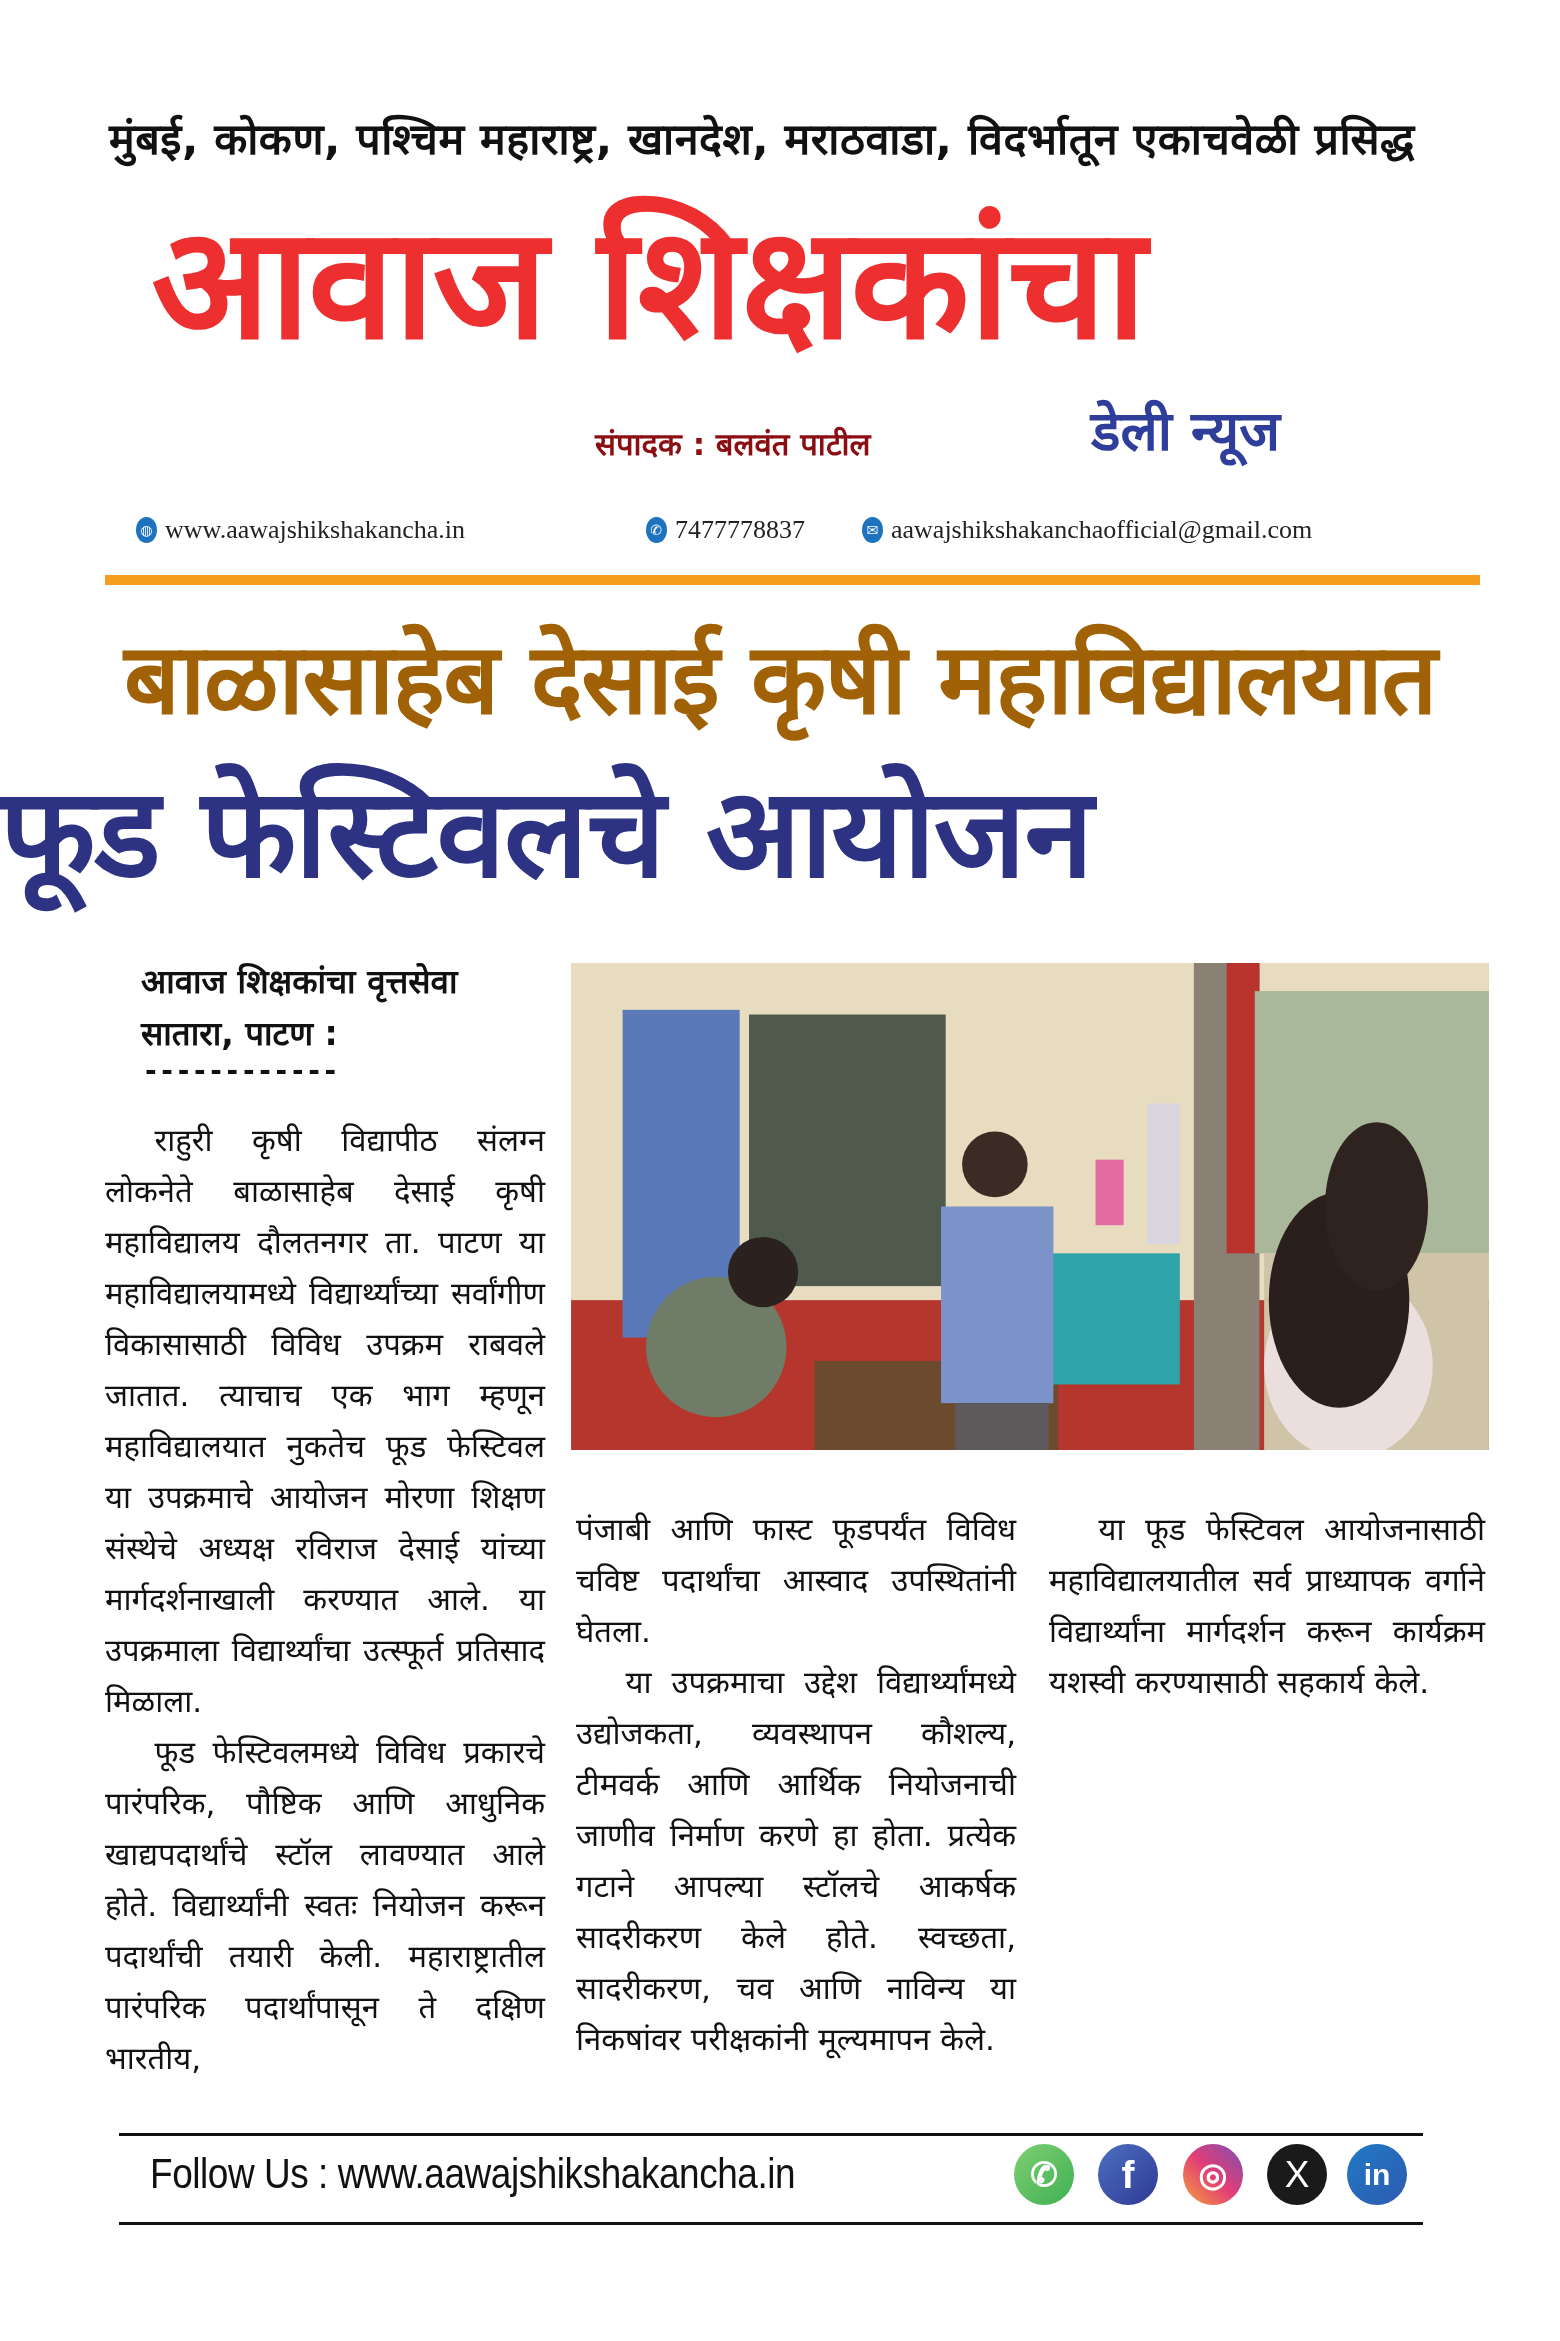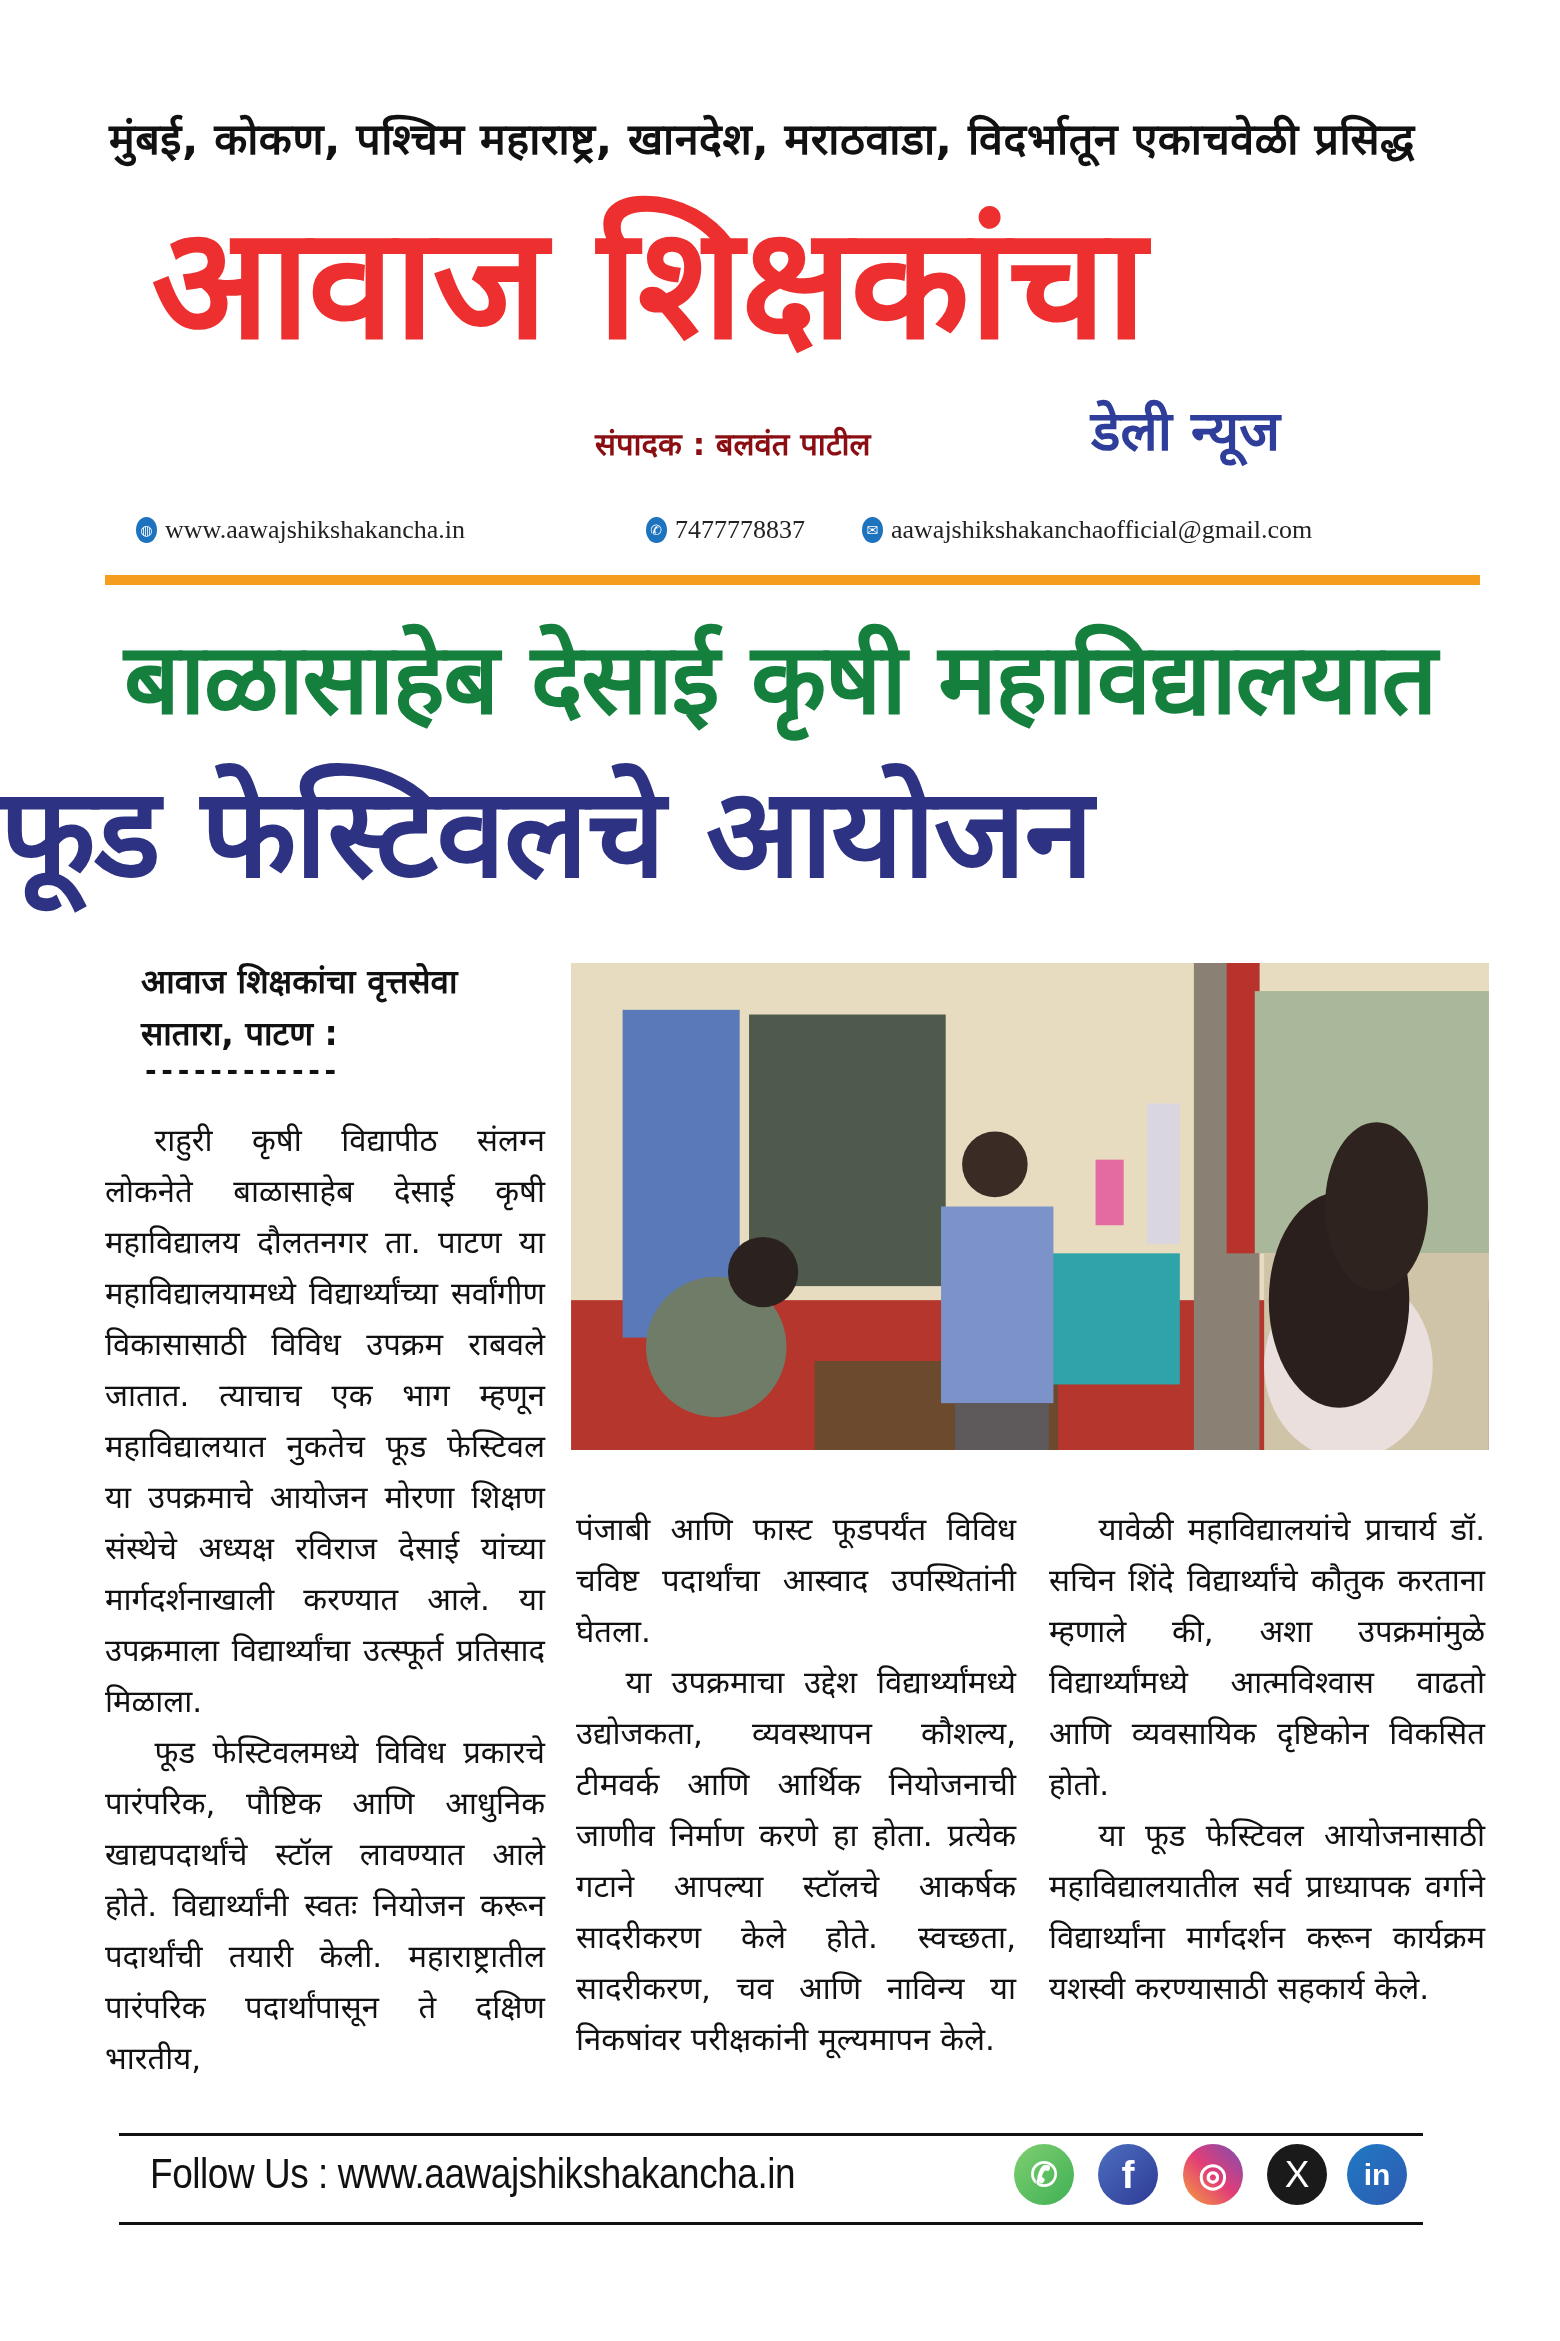--- a/index.html
+++ b/index.html
@@ -8,21 +8,21 @@
   #tagline { left:0; top:108px; width:1524px; text-align:center; font-size:43px; font-weight:bold; color:#111; letter-spacing:0.5px; }
   #masthead { left:0; top:206px; width:1296px; text-align:center; font-size:155px; font-weight:bold; color:#ee2f2f; line-height:1; letter-spacing:-1.9px; }
   #editor { left:595px; top:422px; font-size:31px; font-weight:bold; color:#8b0e12; }
   #daily { left:1091px; top:391px; font-size:55px; font-weight:bold; color:#2f3e9a; }
   .contact { top:515px; font-family:"Liberation Serif", serif; font-size:26px; color:#222; display:flex; align-items:center; gap:8.4px; }
   .cicon { width:20.6px; height:26px; border-radius:50%; background:#1e73be; color:#fff; font-size:14px; display:flex; align-items:center; justify-content:center; font-family:"DejaVu Sans", sans-serif; }
   #c-web { left:136px; }
   #c-phone { left:646px; }
   #c-mail { left:862px; }
   #orange-rule { left:105px; top:575px; width:1375px; height:10.3px; background:#f59d1f; }
-  #head1 { left:0; top:628px; width:1560px; text-align:center; font-size:98px; font-weight:bold; color:#15803d; line-height:1.05; letter-spacing:-1.4px; }
+  #head1 { left:0; top:628px; width:1560px; text-align:center; font-size:98px; font-weight:bold; color:#a16207; line-height:1.05; letter-spacing:-1.4px; }
   #head2 { left:0; top:768px; width:1560px; text-align:left; font-size:124px; font-weight:bold; color:#2d3283; line-height:1.05; letter-spacing:-1.4px; }
   .col { font-size:31px; line-height:51px; text-align:justify; color:#111; }
   .col p { margin:0; text-indent:0; }
   .col p.ind { text-indent:1.6em; }
   #col1 { left:105px; top:1073px; width:440px; }
   #byline { left:141px; top:956px; font-size:33px; font-weight:bold; line-height:52px; }
   #dashes { left:145px; top:1054px; font-size:28px; font-weight:bold; letter-spacing:4.7px; }
   #col2 { left:576px; top:1504px; width:440px; }
   #col3 { left:1049px; top:1504px; width:436px; }
   #photo { left:571px; top:963px; width:918px; height:487px; overflow:hidden; background:#d9cdb2; }
@@ -112,21 +112,20 @@
     <rect x="1230" y="300" width="70" height="300" fill="#d9d6e0"></rect>
   </svg>
 </div>
 
 <div class="abs col" id="col2">
   <p>पंजाबी आणि फास्ट फूडपर्यंत विविध चविष्ट पदार्थांचा आस्वाद उपस्थितांनी घेतला.</p>
   <p class="ind">या उपक्रमाचा उद्देश विद्यार्थ्यांमध्ये उद्योजकता, व्यवस्थापन कौशल्य, टीमवर्क आणि आर्थिक नियोजनाची जाणीव निर्माण करणे हा होता. प्रत्येक गटाने आपल्या स्टॉलचे आकर्षक सादरीकरण केले होते. स्वच्छता, सादरीकरण, चव आणि नाविन्य या निकषांवर परीक्षकांनी मूल्यमापन केले.</p>
 </div>
 
 <div class="abs col" id="col3">
-  <p class="ind">यावेळी महाविद्यालयांचे प्राचार्य डॉ. सचिन शिंदे विद्यार्थ्यांचे कौतुक करताना म्हणाले की, अशा उपक्रमांमुळे विद्यार्थ्यांमध्ये आत्मविश्वास वाढतो आणि व्यवसायिक दृष्टिकोन विकसित होतो.</p>
   <p class="ind">या फूड फेस्टिवल आयोजनासाठी महाविद्यालयातील सर्व प्राध्यापक वर्गाने विद्यार्थ्यांना मार्गदर्शन करून कार्यक्रम यशस्वी करण्यासाठी सहकार्य केले.</p>
 </div>
 
 <div class="abs rule" id="rule-top"></div>
 <div class="abs" id="follow">Follow Us : www.aawajshikshakancha.in</div>
 
 <div class="abs social" id="s-wa">
     <span style="font-size:33px;">✆</span>
   </div>
 <div class="abs social" id="s-fb">

